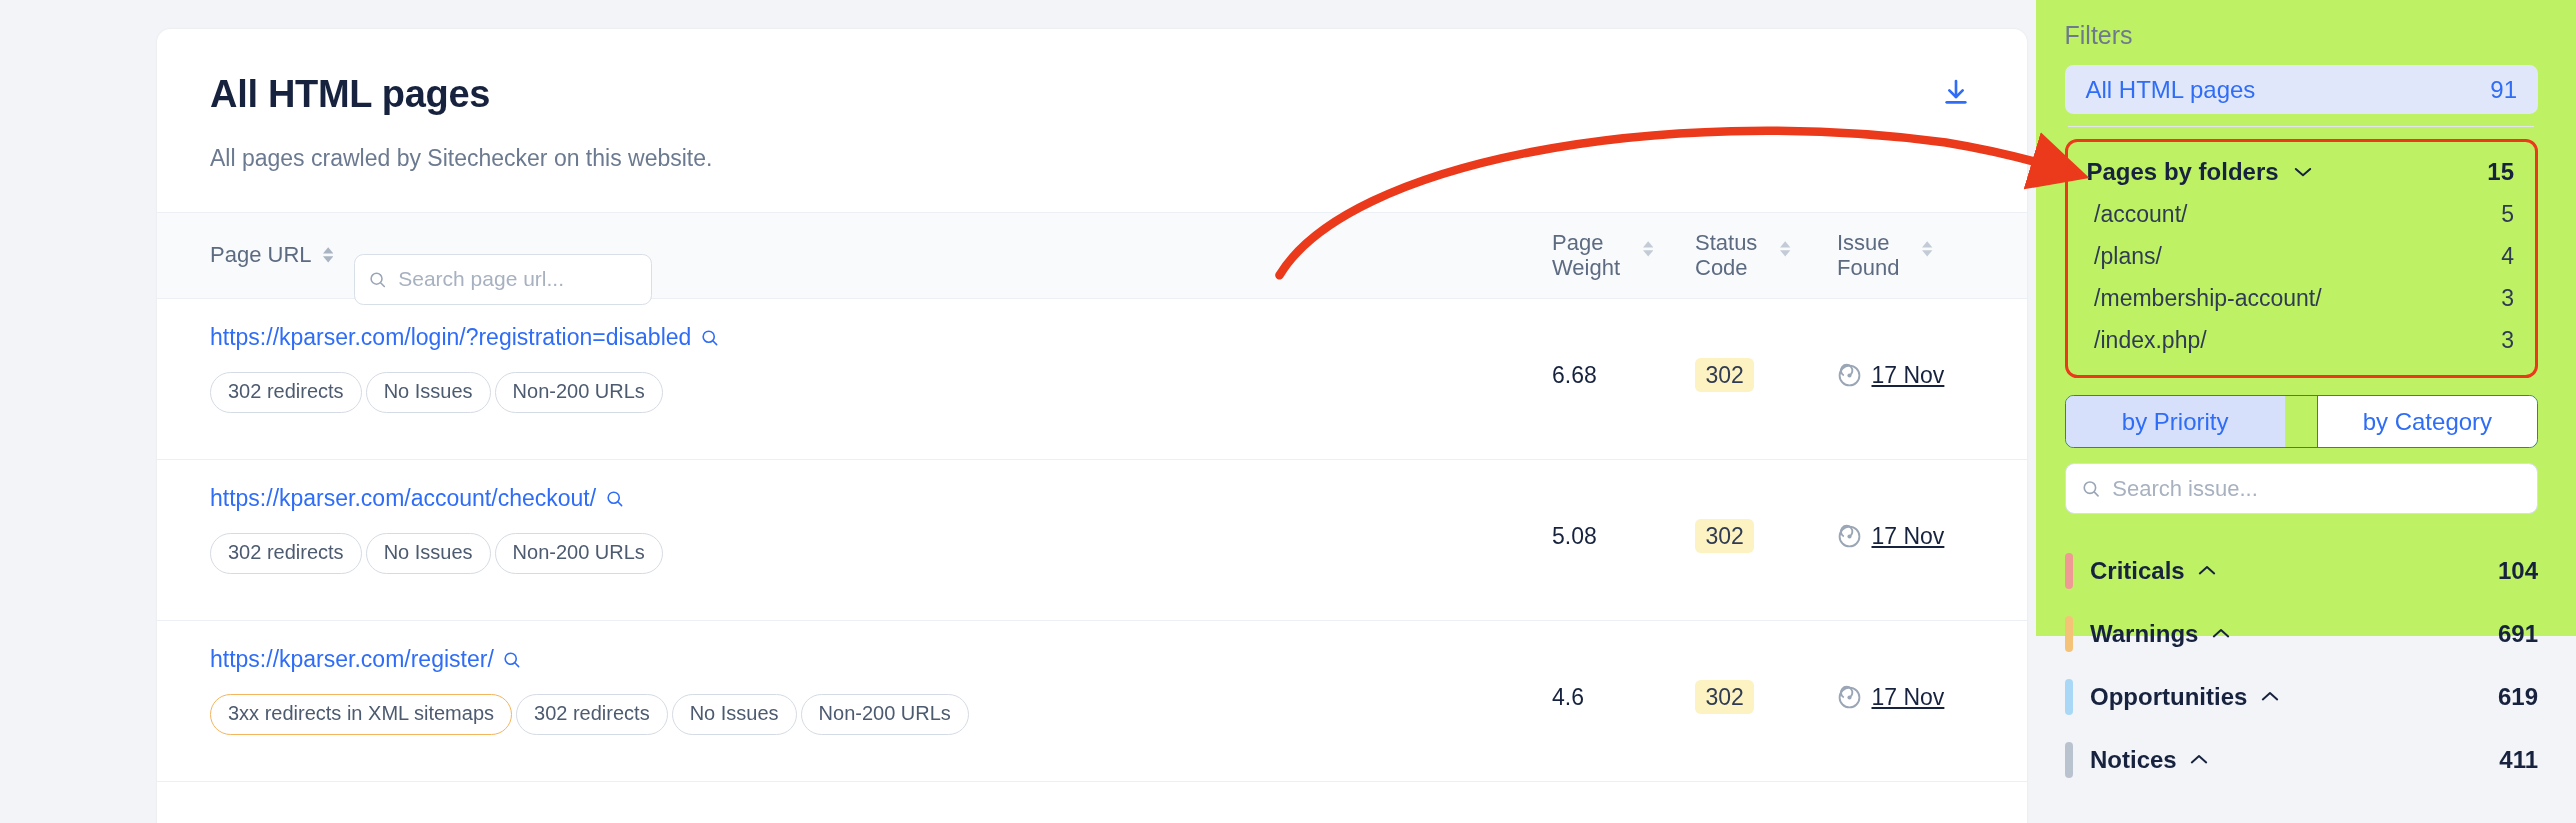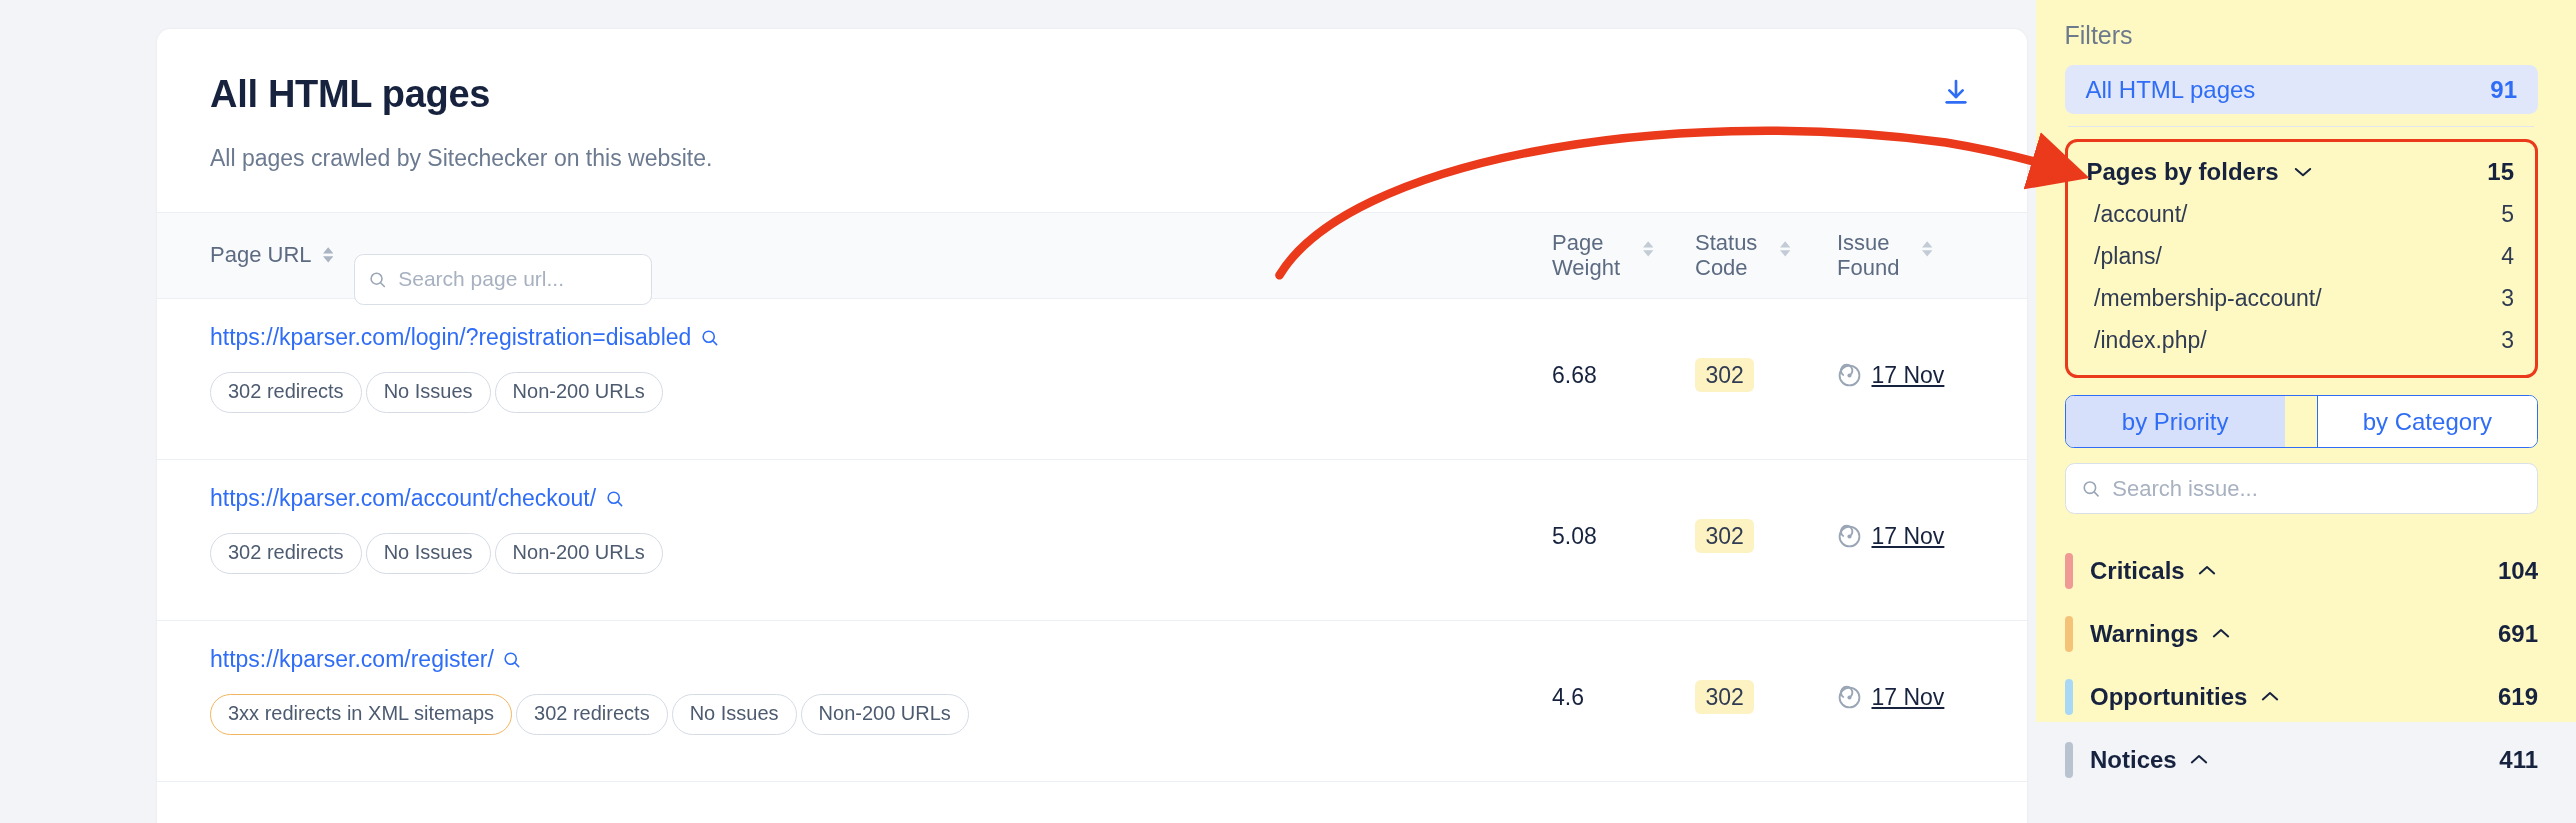--- a/index.html
+++ b/index.html
@@ -99,32 +99,32 @@
   .cell-sc { left: 1538px; }
   .cell-if { left: 1680px; display: flex; align-items: center; gap: 9.5px; text-decoration: underline; }
   .code-pill {
     background: #fdf2c1; border-radius: 5.7px;
     padding: 3.8px 10.4px 4.7px 10.4px; font-size: 23px; color: #2f3b52;
   }
 
   
   .sidebar {
     position: absolute; left: 2036px; top: 0;
-    width: 540px; height: 722px;
-    background: #fef9c3;
+    width: 540px; height: 636px;
+    background: #bef264;
     padding: 21px 38px 0 28.5px;
   }
   .side-title { font-size: 25px; color: #6d7a8c; margin-bottom: 15px; }
   .chip {
     height: 49px; border-radius: 8.5px; background: #e0e7fb;
     display: flex; align-items: center; justify-content: space-between;
     padding: 0 21px; cursor: pointer;
   }
   .chip span { font-size: 24px; color: #2f6df6; }
-  .chip .cnt { font-weight: bold; }
+  .chip .cnt { font-weight: normal; }
   .divider { height: 0.9px; background: #e2e6ec; margin: 12.3px 3.8px 0 3.8px; }
 
   .folders-box {
     margin-top: 12.3px;
     border: 3.8px solid #ea3a1b; border-radius: 12.3px;
     padding: 9.5px 21px 13.3px 19px;
   }
   .folders-head {
     display: flex; align-items: center; justify-content: space-between;
     padding: 5.7px 0 7.6px 0; cursor: pointer;

